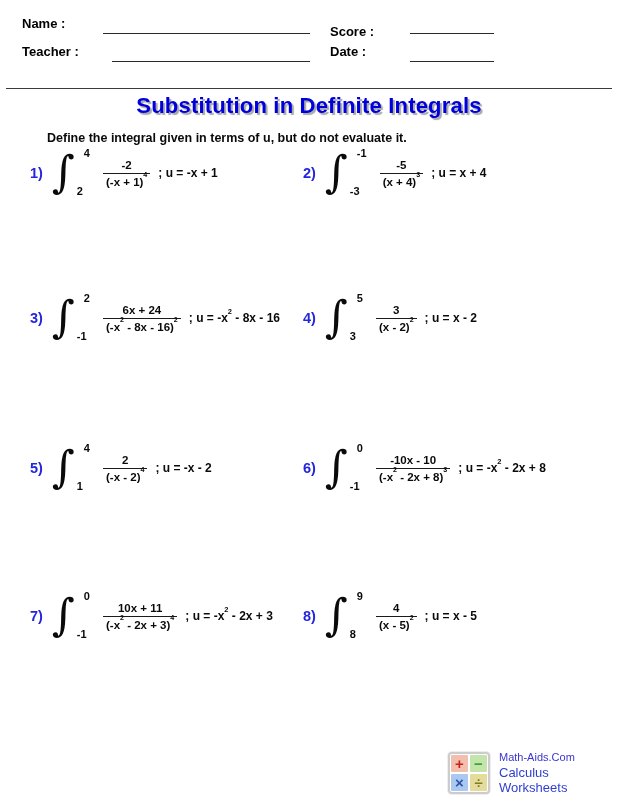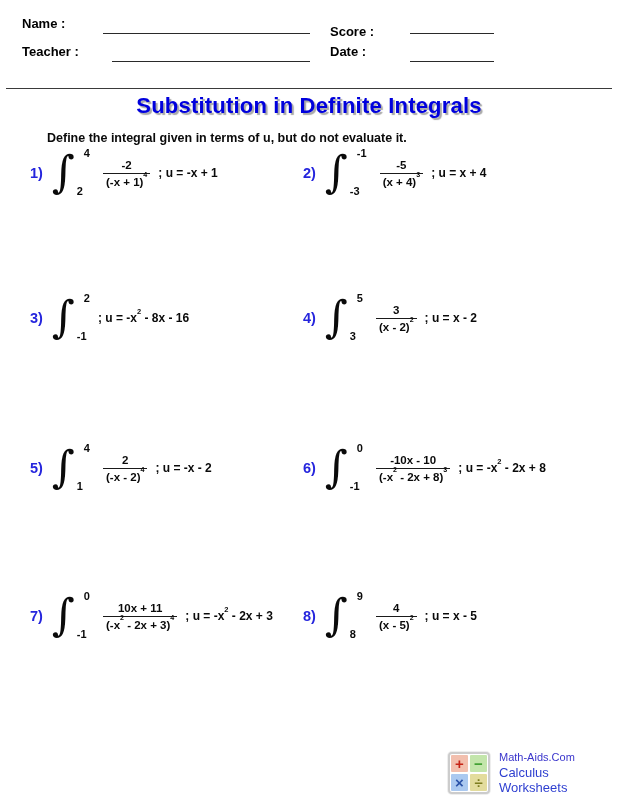--- a/index.html
+++ b/index.html
@@ -117,20 +117,24 @@
   </div>
 
   <div class="problem row-2 col-1">
     <span class="p-num">3)</span>
     <span class="integral">
       <span class="int-sign">∫</span>
       <span class="int-bounds">
         <span class="int-upper">2</span>
         <span class="int-lower">-1</span>
       </span>
+    </span>
+    <span class="frac">
+      <span class="frac-num">6x + 24</span>
+      <span class="frac-den">(-x<sup>2</sup> - 8x - 16)<sup>2</sup></span>
     </span>
     <span class="sub-expr">; u = -x<sup>2</sup> - 8x - 16</span>
   </div>
 
   <div class="problem row-2 col-2">
     <span class="p-num">4)</span>
     <span class="integral">
       <span class="int-sign">∫</span>
       <span class="int-bounds">
         <span class="int-upper">5</span>

